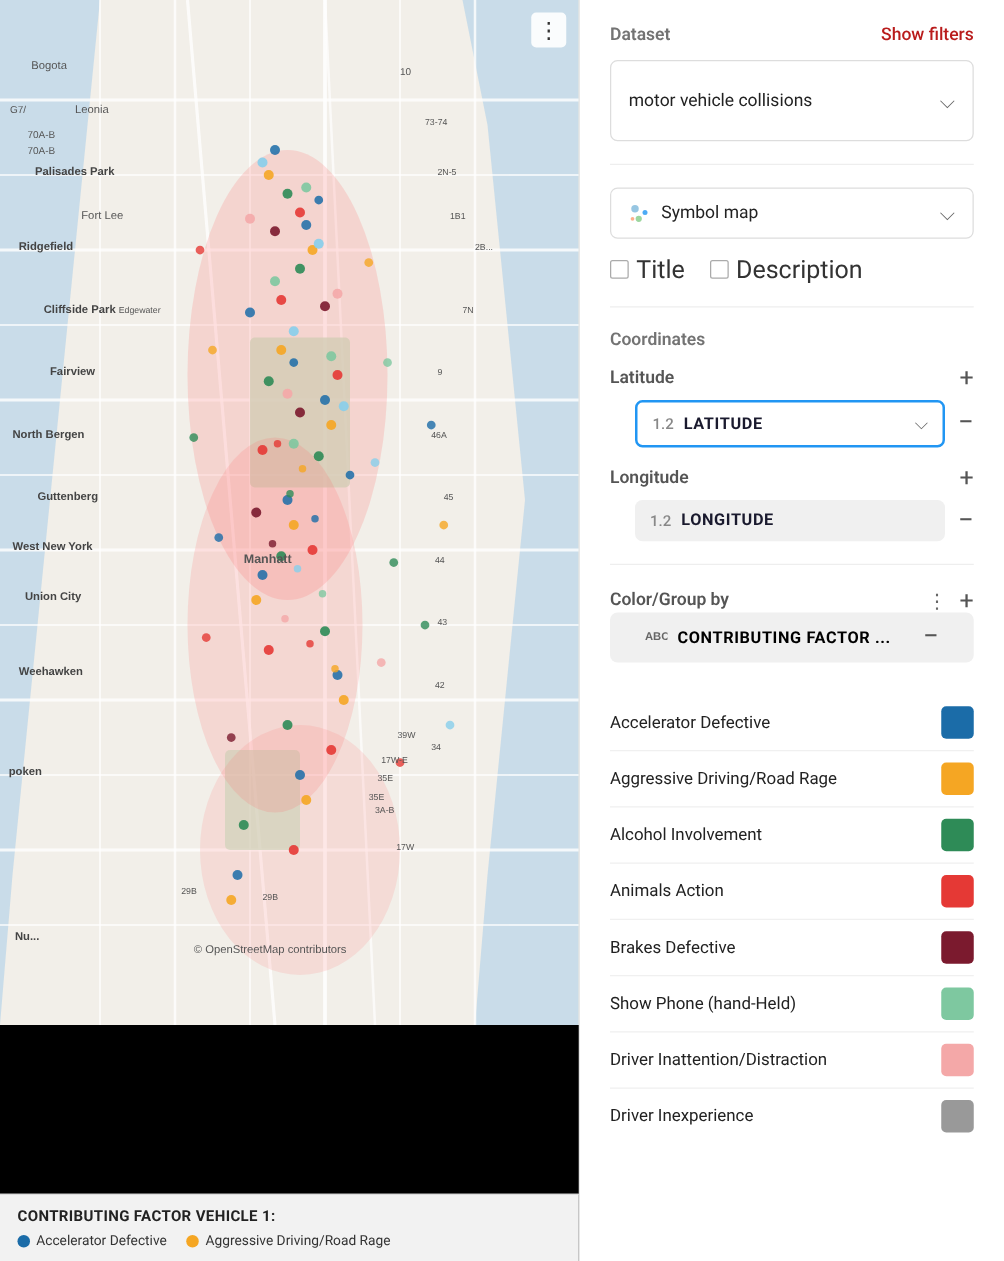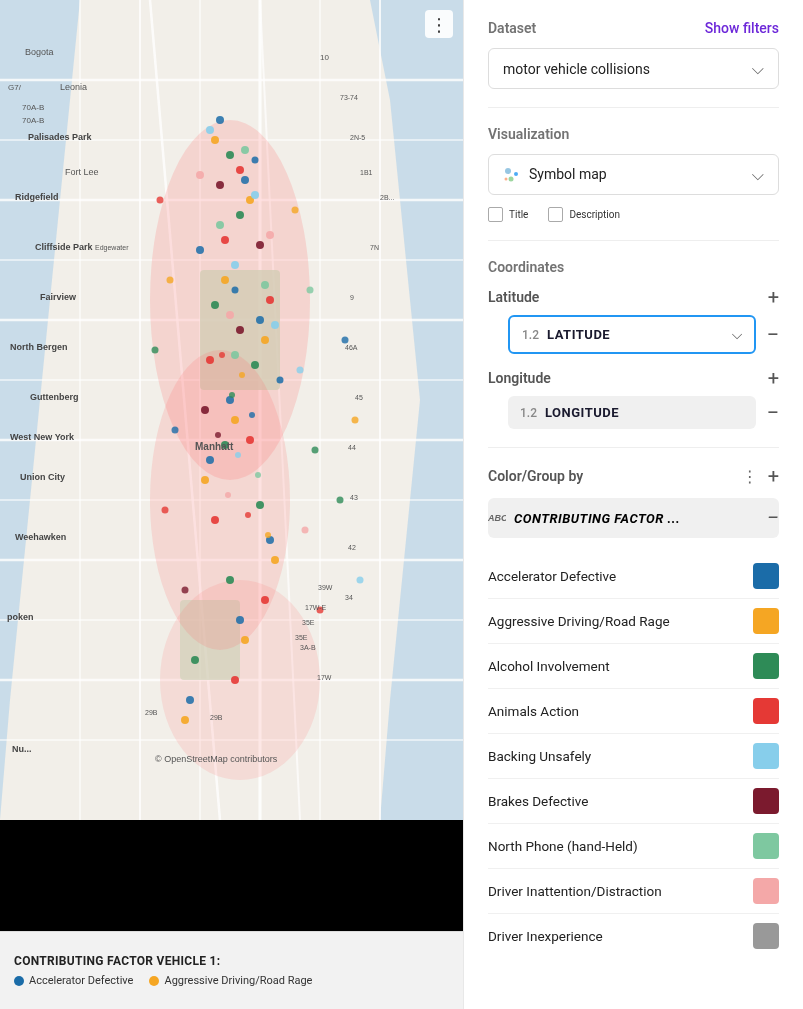--- a/index.html
+++ b/index.html
@@ -32,21 +32,21 @@
       width: 100%;
       height: 100%;
     }
 
     .map-legend {
       position: absolute;
       bottom: 0;
       left: 0;
       right: 0;
       background: rgba(255,255,255,0.95);
-      padding: 22px 14px;
+      padding: 10px 14px;
       border-top: 1px solid #ddd;
     }
 
     .map-legend-title {
       font-size: 12px;
       font-weight: 700;
       color: #222;
       margin-bottom: 6px;
       text-transform: uppercase;
       letter-spacing: 0.3px;
@@ -98,30 +98,30 @@
     }
 
     .section-label {
       font-size: 14px;
       font-weight: 600;
       color: #737373;
     }
 
     .show-filters-link {
       font-size: 14px;
-      color: #6d28d9;
+      color: #b91c1c;
       cursor: pointer;
       font-weight: 500;
     }
 
     .dropdown {
       width: 100%;
       border: 1px solid #ddd;
       border-radius: 6px;
-      padding: 10px 14px;
+      padding: 22px 14px;
       display: flex;
       align-items: center;
       justify-content: space-between;
       cursor: pointer;
       background: #fff;
       font-size: 14px;
       color: #222;
     }
 
     .dropdown-arrow {
@@ -165,21 +165,21 @@
     .checkbox-row {
       display: flex;
       gap: 20px;
       align-items: center;
     }
 
     .checkbox-item {
       display: flex;
       align-items: center;
       gap: 6px;
-      font-size: 10px;
+      font-size: 20px;
       color: #333;
     }
 
     .checkbox-box {
       width: 15px;
       height: 15px;
       border: 1.5px solid #aaa;
       border-radius: 2px;
       background: #fff;
     }
@@ -259,21 +259,20 @@
       margin-left: auto;
       color: #666;
       font-size: 14px;
     }
 
     
     .color-group-header {
       display: flex;
       align-items: center;
       justify-content: space-between;
-      margin-bottom: 12px;
     }
 
     .color-group-label {
       font-size: 14px;
       font-weight: 600;
       color: #555;
     }
 
     .color-group-actions {
       display: flex;
@@ -283,26 +282,25 @@
 
     .three-dots {
       color: #666;
       font-size: 16px;
       cursor: pointer;
     }
 
     .contributing-factor-row {
       background: #f0f0f0;
       border-radius: 6px;
-      padding: 9px 0;
+      padding: 9px 28px;
       display: flex;
       align-items: center;
       justify-content: space-between;
-      margin-bottom: 16px;
-      font-style: italic;
+      margin-bottom: 26px;
     }
 
     .cf-left {
       display: flex;
       align-items: center;
       gap: 8px;
     }
 
     .abc-icon {
       font-size: 14px;
@@ -583,23 +581,20 @@
     <span class="show-filters-link">Show filters</span>
   </div>
 
   <div class="dropdown">
     <span>motor vehicle collisions</span>
     <span class="dropdown-arrow">⌵</span>
   </div>
 
   <hr class="section-divider">
 
-  <div class="section-header">
-    <span class="section-label">Visualization</span>
-  </div>
 
   <div class="viz-dropdown">
     <div class="viz-dropdown-left">
       <svg class="symbol-map-icon" viewBox="0 0 18 18" xmlns="http://www.w3.org/2000/svg">
         <circle cx="5" cy="5" r="3" fill="#6baed6" opacity="0.7"></circle>
         <circle cx="13" cy="8" r="2" fill="#2196F3" opacity="0.8"></circle>
         <circle cx="8" cy="13" r="2.5" fill="#74c476" opacity="0.7"></circle>
         <circle cx="3" cy="13" r="1.5" fill="#fc8d59" opacity="0.7"></circle>
       </svg>
       <span>Symbol map</span>
@@ -687,29 +682,25 @@
     </div>
     <div class="legend-list-item">
       <span class="legend-item-name">Alcohol Involvement</span>
       <div class="color-swatch" style="background:#2e8b57"></div>
     </div>
     <div class="legend-list-item">
       <span class="legend-item-name">Animals Action</span>
       <div class="color-swatch" style="background:#e53935"></div>
     </div>
     <div class="legend-list-item">
-      <span class="legend-item-name">Backing Unsafely</span>
-      <div class="color-swatch" style="background:#87ceeb"></div>
-    </div>
-    <div class="legend-list-item">
       <span class="legend-item-name">Brakes Defective</span>
       <div class="color-swatch" style="background:#7b1a2e"></div>
     </div>
     <div class="legend-list-item">
-      <span class="legend-item-name">North Phone (hand-Held)</span>
+      <span class="legend-item-name">Show Phone (hand-Held)</span>
       <div class="color-swatch" style="background:#7ec8a0"></div>
     </div>
     <div class="legend-list-item">
       <span class="legend-item-name">Driver Inattention/Distraction</span>
       <div class="color-swatch" style="background:#f4a8a8"></div>
     </div>
     <div class="legend-list-item">
       <span class="legend-item-name">Driver Inexperience</span>
       <div class="color-swatch" style="background:#999999"></div>
     </div>

